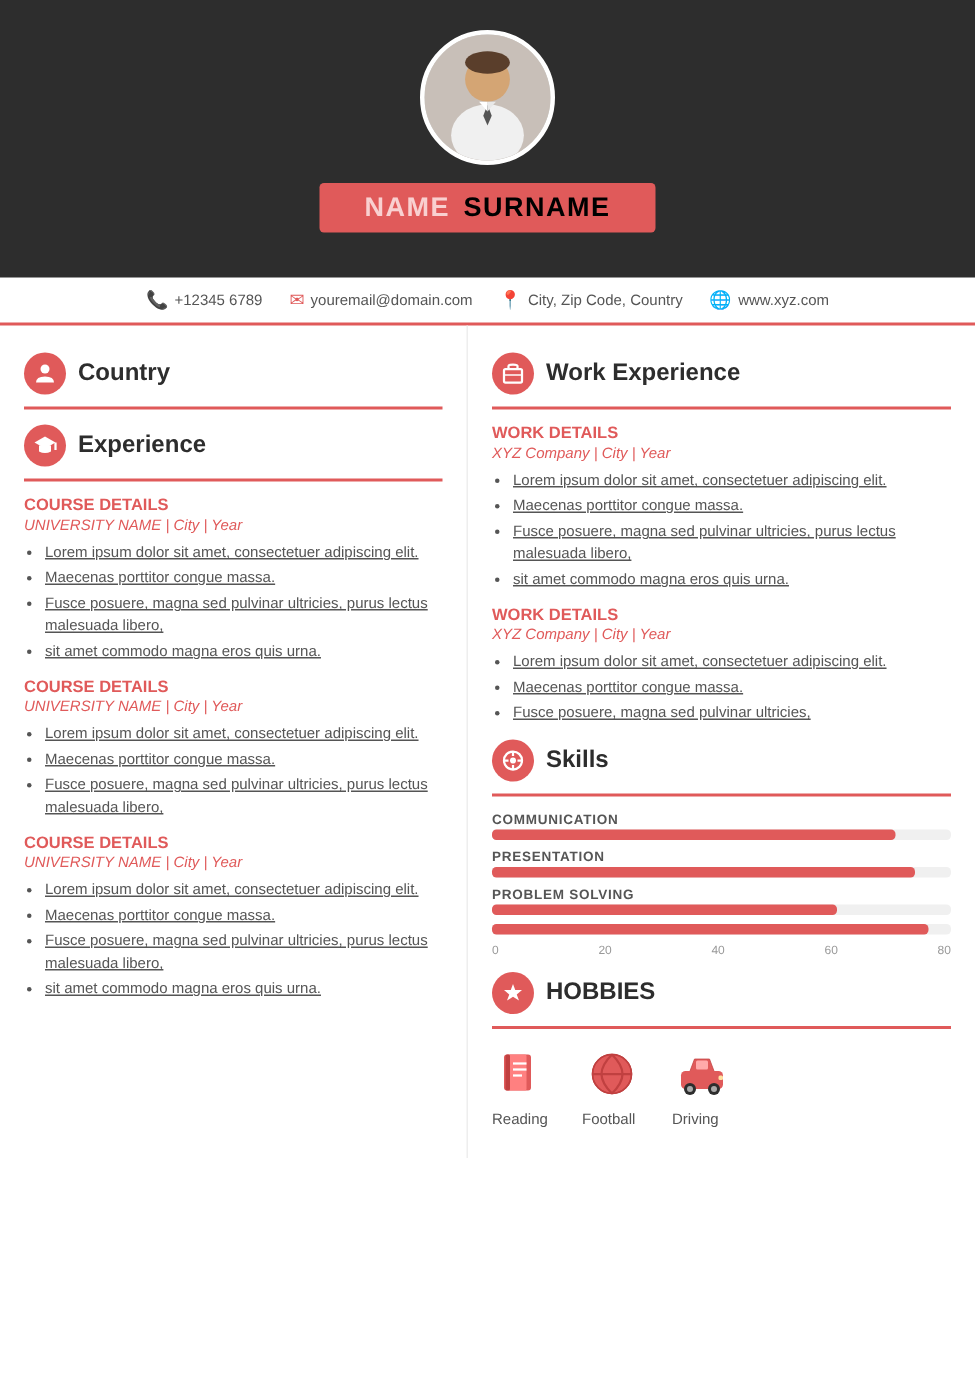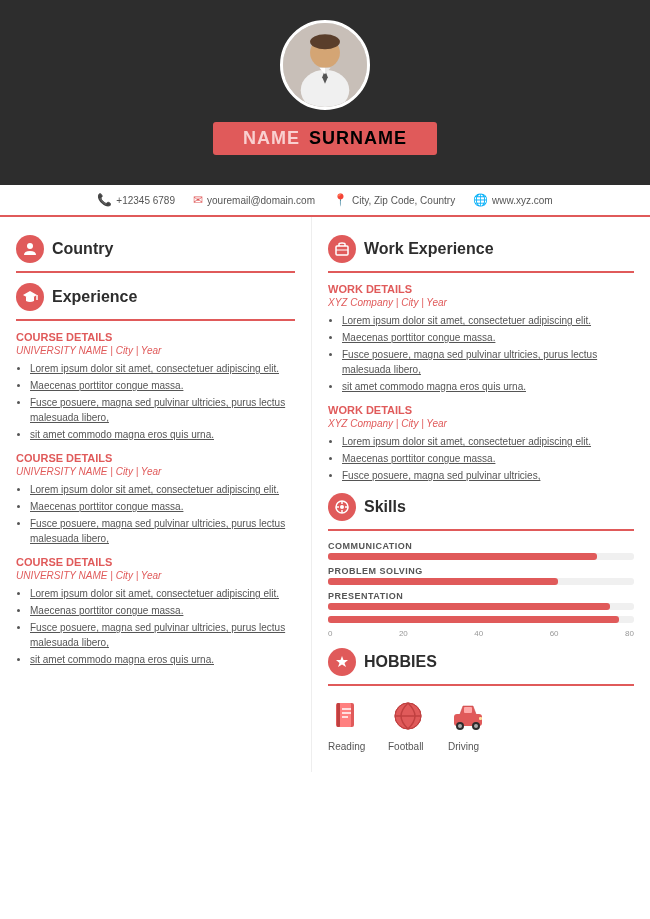--- a/index.html
+++ b/index.html
@@ -412,29 +412,29 @@
       </div>
       <div class="section-divider"></div>
 
       <div class="skill-item">
         <div class="skill-label">COMMUNICATION</div>
         <div class="skill-bar-bg">
           <div class="skill-bar-fill" style="width:88%"></div>
         </div>
       </div>
       <div class="skill-item">
+        <div class="skill-label">PRESENTATION</div>
+        <div class="skill-bar-bg">
+          <div class="skill-bar-fill" style="width:92%"></div>
+        </div>
+      </div>
+      <div class="skill-item">
         <div class="skill-label">PROBLEM SOLVING</div>
         <div class="skill-bar-bg">
           <div class="skill-bar-fill" style="width:75%"></div>
-        </div>
-      </div>
-      <div class="skill-item">
-        <div class="skill-label">PRESENTATION</div>
-        <div class="skill-bar-bg">
-          <div class="skill-bar-fill" style="width:92%"></div>
         </div>
       </div>
       <div class="skill-item">
         <div class="skill-bar-bg">
           <div class="skill-bar-fill" style="width:95%"></div>
         </div>
       </div>
 
       <div class="skills-axis">
         <span>0</span>

